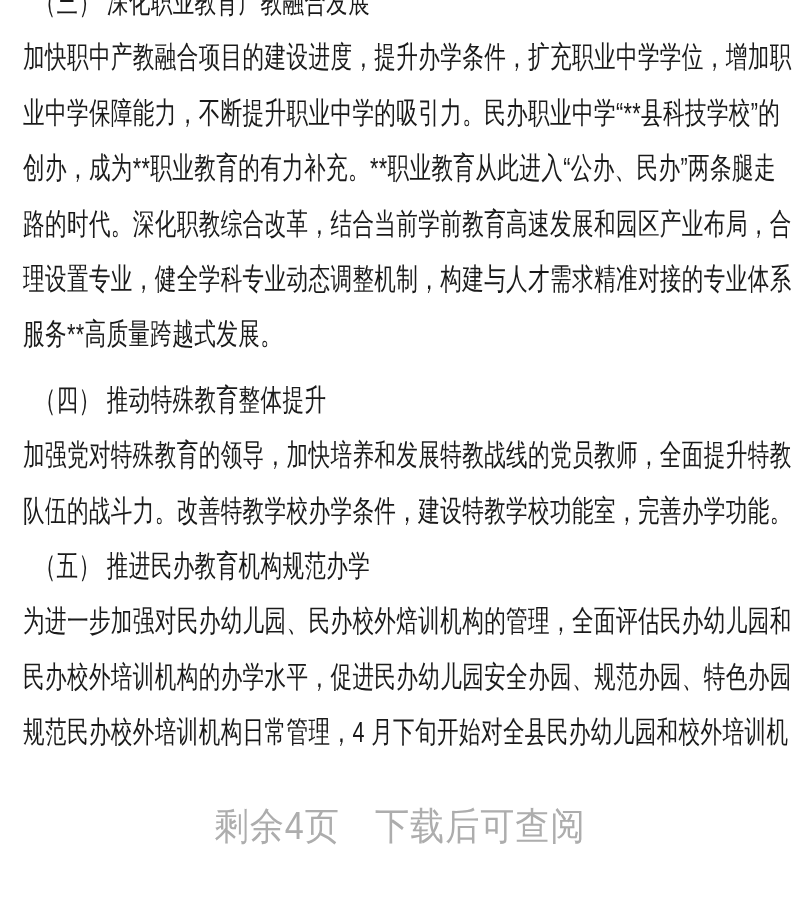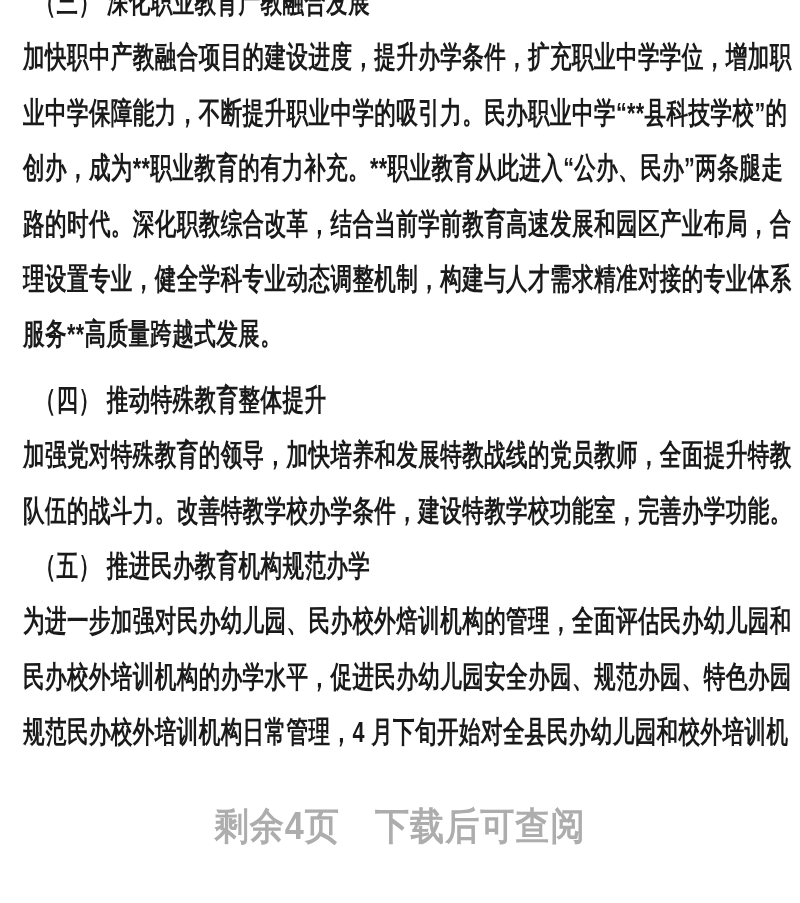--- a/index.html
+++ b/index.html
@@ -7,21 +7,20 @@
     width: 800px; height: 903px;
     background: #ffffff;
     overflow: hidden;
     font-family: "Liberation Sans", sans-serif;
   }
   .page {
     position: relative;
     width: 800px; height: 903px;
     background: #ffffff;
     overflow: hidden;
-    font-weight: bold;
   }
   .doc {
     position: absolute;
     left: 23px;
     top: -26px;
     width: 1200px;
   }
   .line {
     height: 55.4px;
     line-height: 55.4px;

